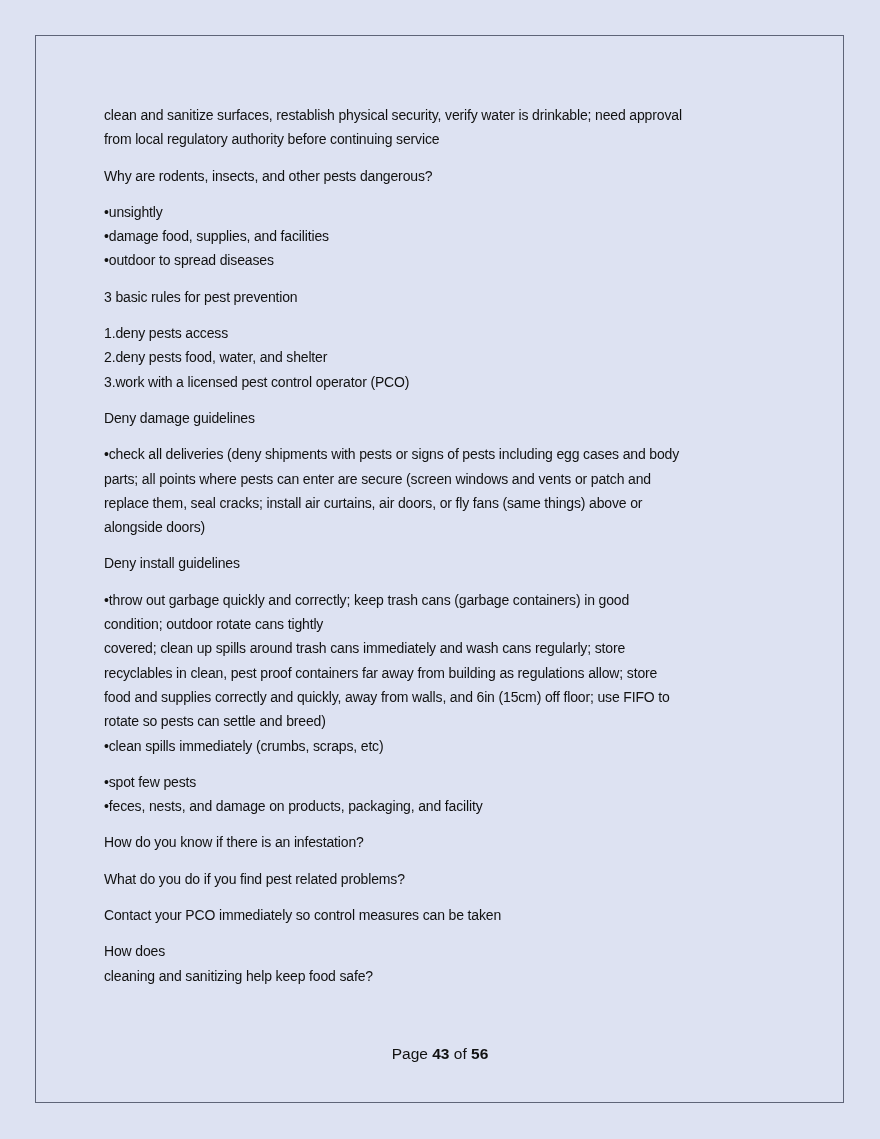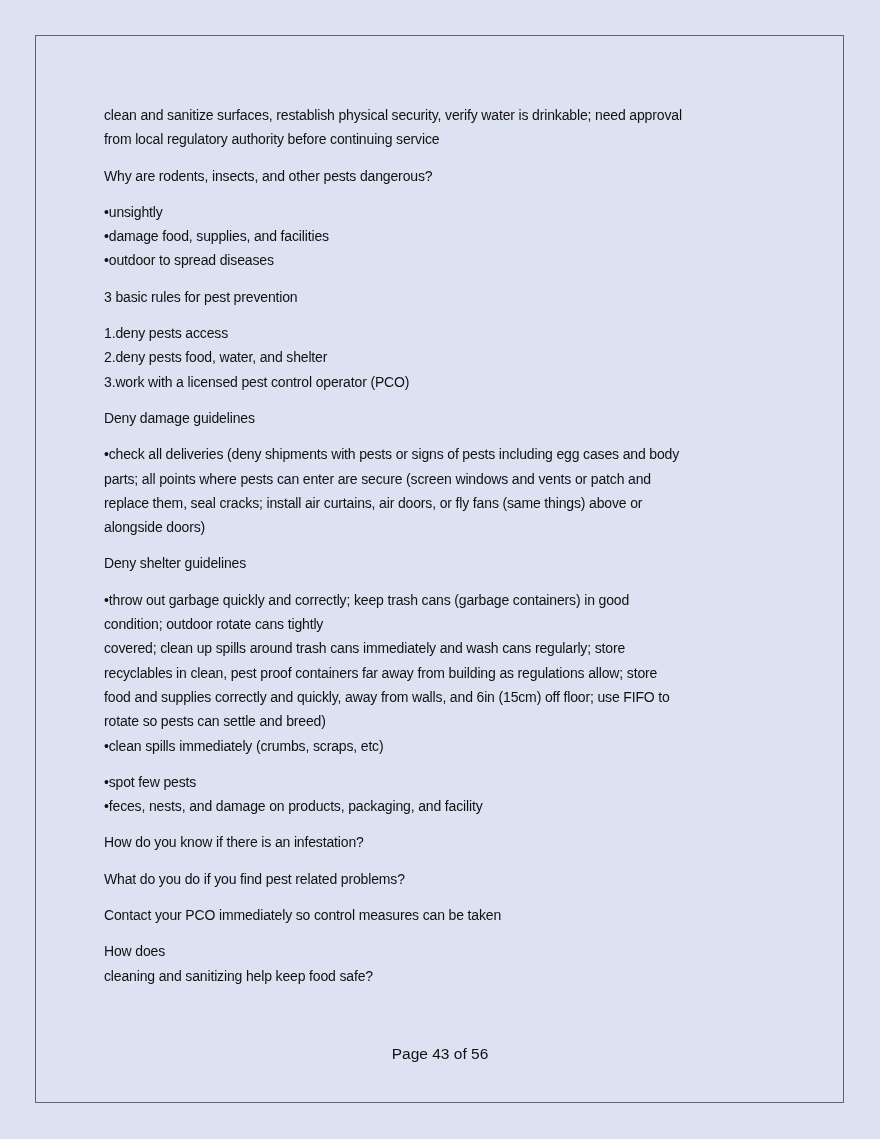--- a/index.html
+++ b/index.html
@@ -28,21 +28,21 @@
   }
   .para { margin: 0 0 12px 0; }
   .para .line { display: block; white-space: nowrap; }
   .footer {
     position: absolute;
     left: 0; width: 880px;
     top: 1045px;
     text-align: center;
     font-size: 15.5px;
   }
-  .footer b { font-weight: normal; margin-top: 38px; }
+  .footer b { font-weight: bold; margin-top: 38px; }
 </style>
 </head>
 <body>
 
 <div class="page-border"></div>
 
 <div class="content" id="content">
     <p class="para">
       <span class="line">clean and sanitize surfaces, restablish physical security, verify water is drinkable; need approval</span>
       <span class="line">from local regulatory authority before continuing service</span>
@@ -66,21 +66,21 @@
     <p class="para">
       <span class="line">Deny damage guidelines</span>
     </p>
     <p class="para">
       <span class="line">•check all deliveries (deny shipments with pests or signs of pests including egg cases and body</span>
       <span class="line">parts; all points where pests can enter are secure (screen windows and vents or patch and</span>
       <span class="line">replace them, seal cracks; install air curtains, air doors, or fly fans (same things) above or</span>
       <span class="line">alongside doors)</span>
     </p>
     <p class="para">
-      <span class="line">Deny shelter guidelines</span>
+      <span class="line">Deny install guidelines</span>
     </p>
     <p class="para">
       <span class="line">•throw out garbage quickly and correctly; keep trash cans (garbage containers) in good</span>
       <span class="line">condition; outdoor rotate cans tightly</span>
       <span class="line">covered; clean up spills around trash cans immediately and wash cans regularly; store</span>
       <span class="line">recyclables in clean, pest proof containers far away from building as regulations allow; store</span>
       <span class="line">food and supplies correctly and quickly, away from walls, and 6in (15cm) off floor; use FIFO to</span>
       <span class="line">rotate so pests can settle and breed)</span>
       <span class="line">•clean spills immediately (crumbs, scraps, etc)</span>
     </p>

